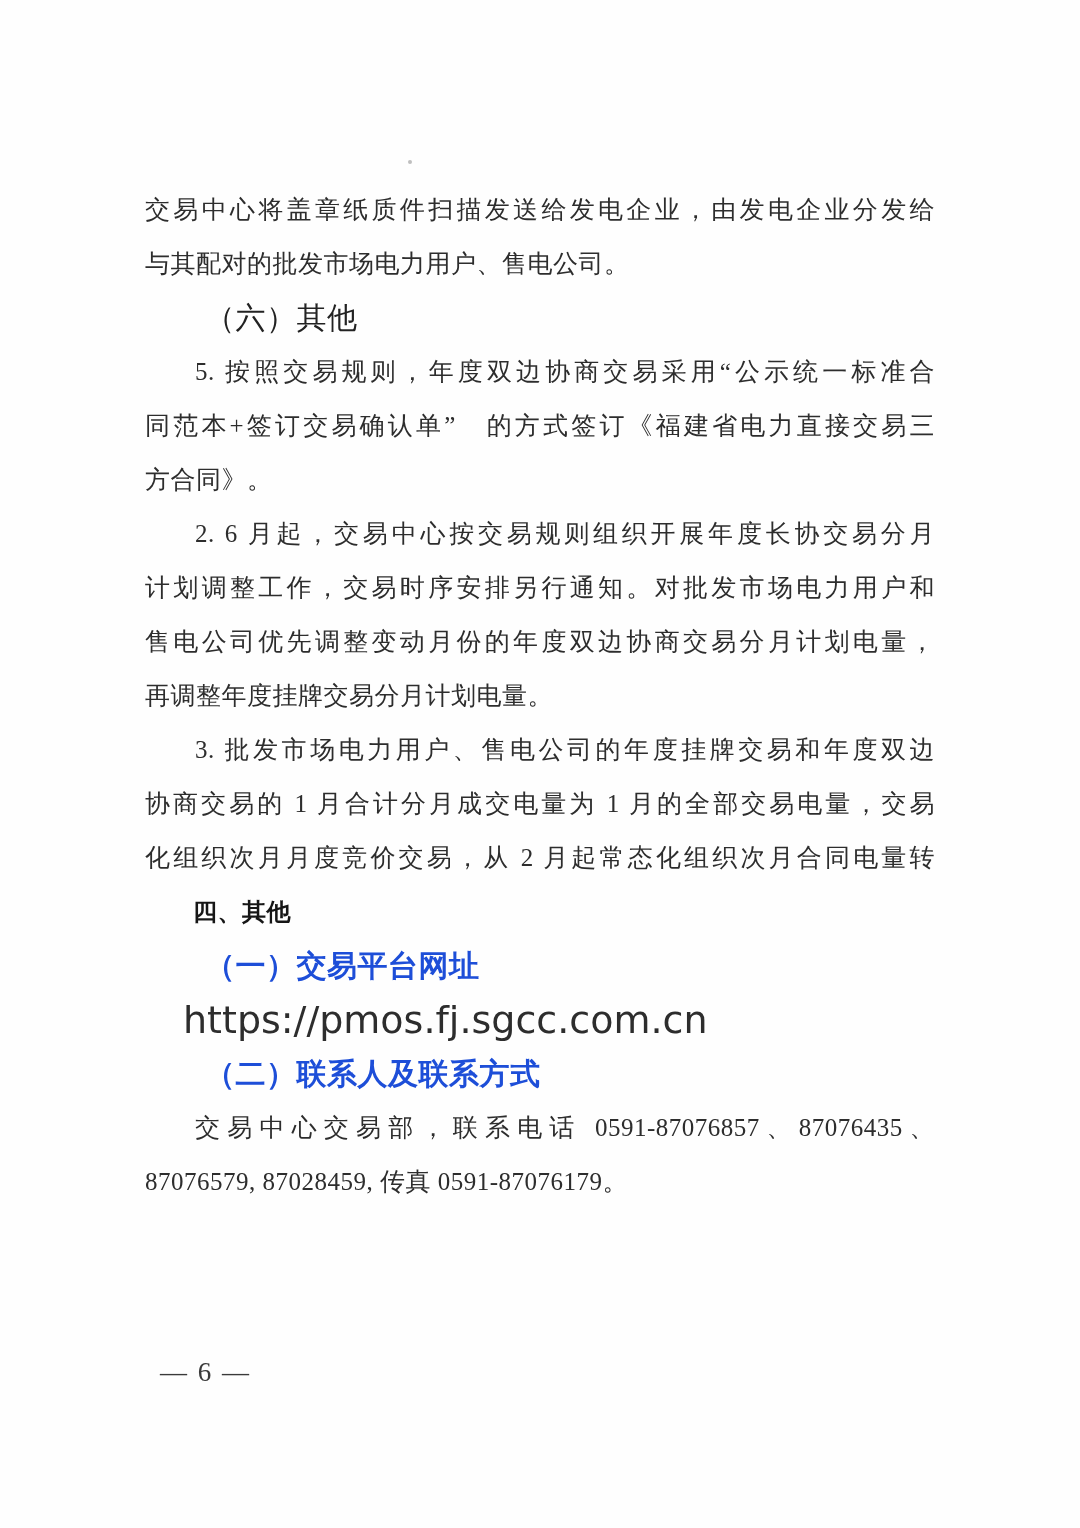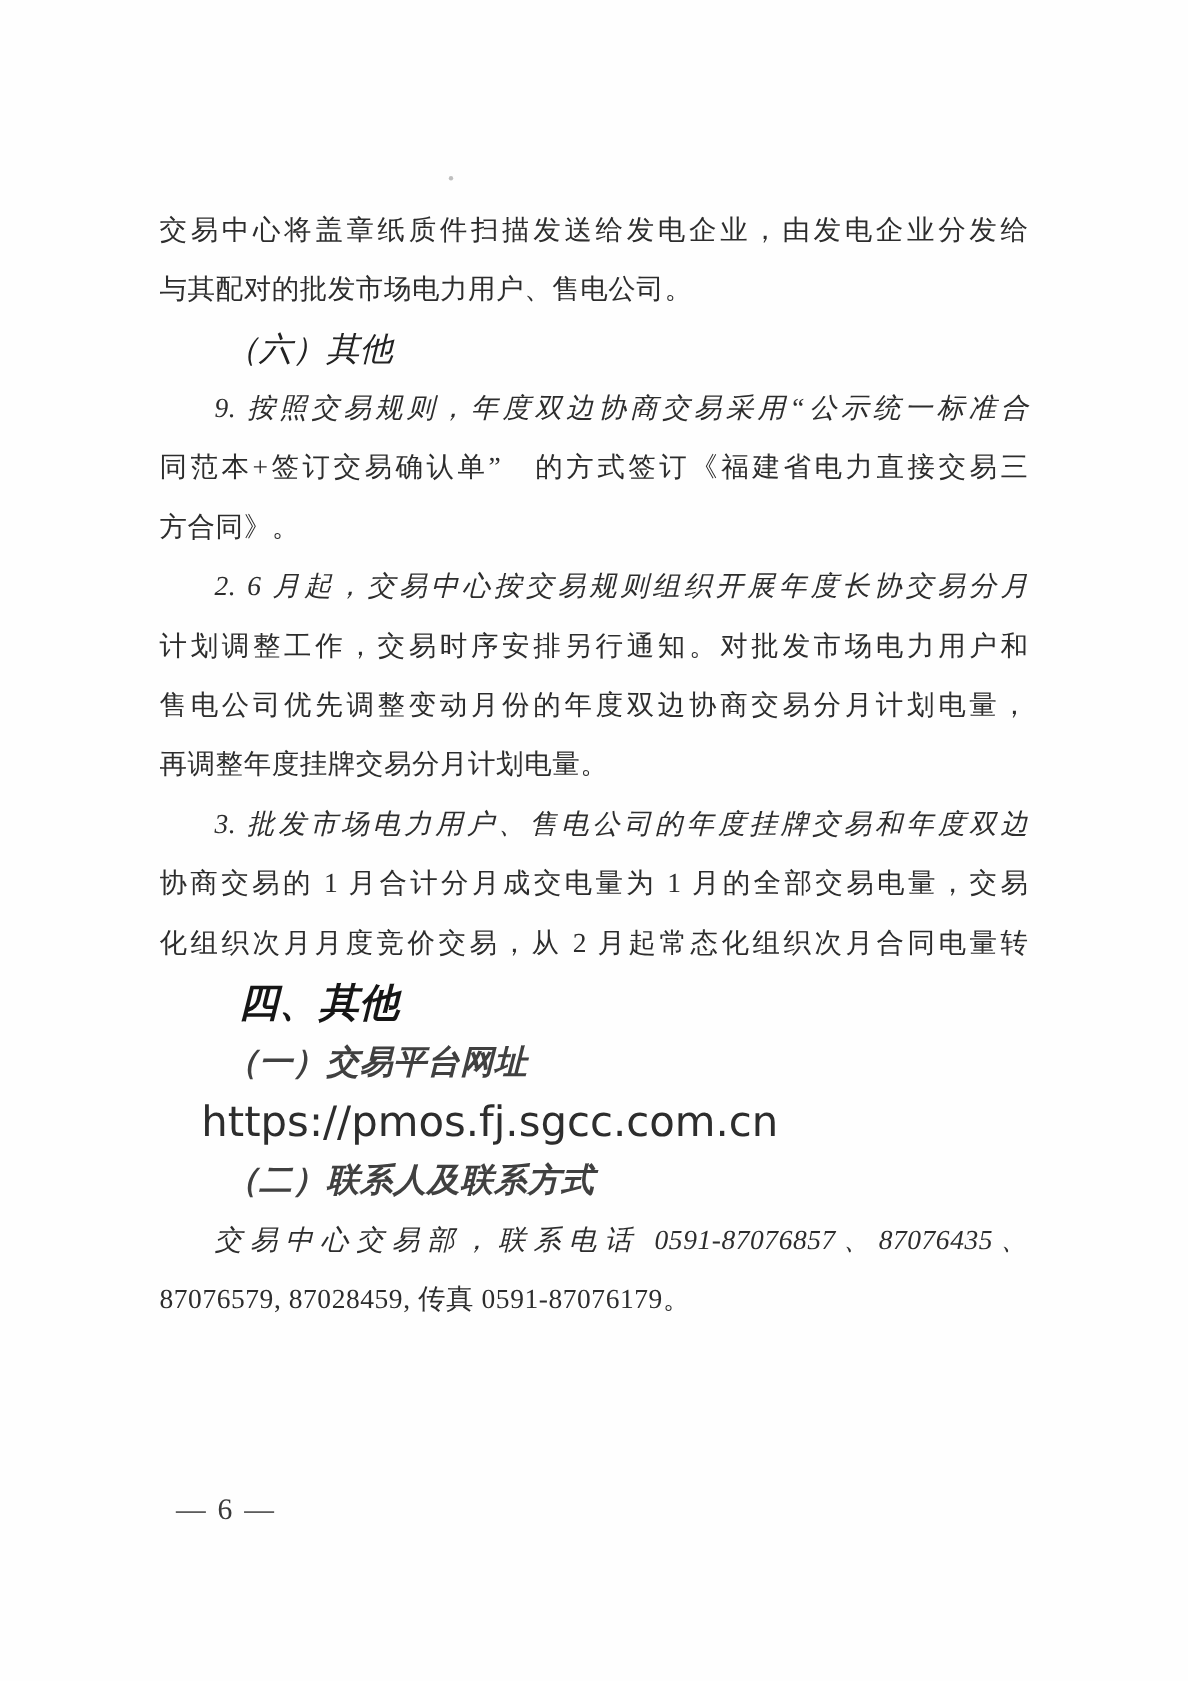--- a/index.html
+++ b/index.html
@@ -28,33 +28,33 @@
     height: 54px;
     letter-spacing: 0.5px;
     white-space: nowrap;
   }
   
   .fill {
     white-space: normal;
     text-align: justify;
     text-align-last: justify;
   }
-  .ind  { text-indent: 2em; font-style: italic; }
+  .ind  { text-indent: 2em; }
   .ind1 { text-indent: 1em; }
   .kai {
     font-size: 30px;
     color: #222;
   }
   .kaib {
     font-size: 30px;
     font-weight: 600;
-    color: #404040;
+    color: #1d4ed8;
   }
   .hb {
-    font-size: 36px;
+    font-size: 24px;
     font-weight: 700;
     color: #161616;
   }
   .url {
     font-family: "DejaVu Sans", sans-serif;
     font-size: 38px;
     letter-spacing: 0;
   }
   .page-number {
     position: absolute;
@@ -78,21 +78,21 @@
 </style>
 </head>
 <body>
 
 <span class="scan-dot"></span>
 
 <div class="doc">
   <div class="line fill">交易中心将盖章纸质件扫描发送给发电企业，由发电企业分发给</div>
   <div class="line">与其配对的批发市场电力用户、售电公司。</div>
   <div class="line ind kai">（六）其他</div>
-  <div class="line ind fill">9. 按照交易规则，年度双边协商交易采用“公示统一标准合</div>
+  <div class="line ind fill">5. 按照交易规则，年度双边协商交易采用“公示统一标准合</div>
   <div class="line fill">同范本+签订交易确认单”　的方式签订《福建省电力直接交易三</div>
   <div class="line">方合同》。</div>
   <div class="line ind fill">2. 6 月起，交易中心按交易规则组织开展年度长协交易分月</div>
   <div class="line fill">计划调整工作，交易时序安排另行通知。对批发市场电力用户和</div>
   <div class="line fill">售电公司优先调整变动月份的年度双边协商交易分月计划电量，</div>
   <div class="line">再调整年度挂牌交易分月计划电量。</div>
   <div class="line ind fill">3. 批发市场电力用户、售电公司的年度挂牌交易和年度双边</div>
   <div class="line fill">协商交易的 1 月合计分月成交电量为 1 月的全部交易电量，交易</div>
   <div class="line fill">化组织次月月度竞价交易，从 2 月起常态化组织次月合同电量转</div>
   <div class="line ind hb">四、其他</div>

